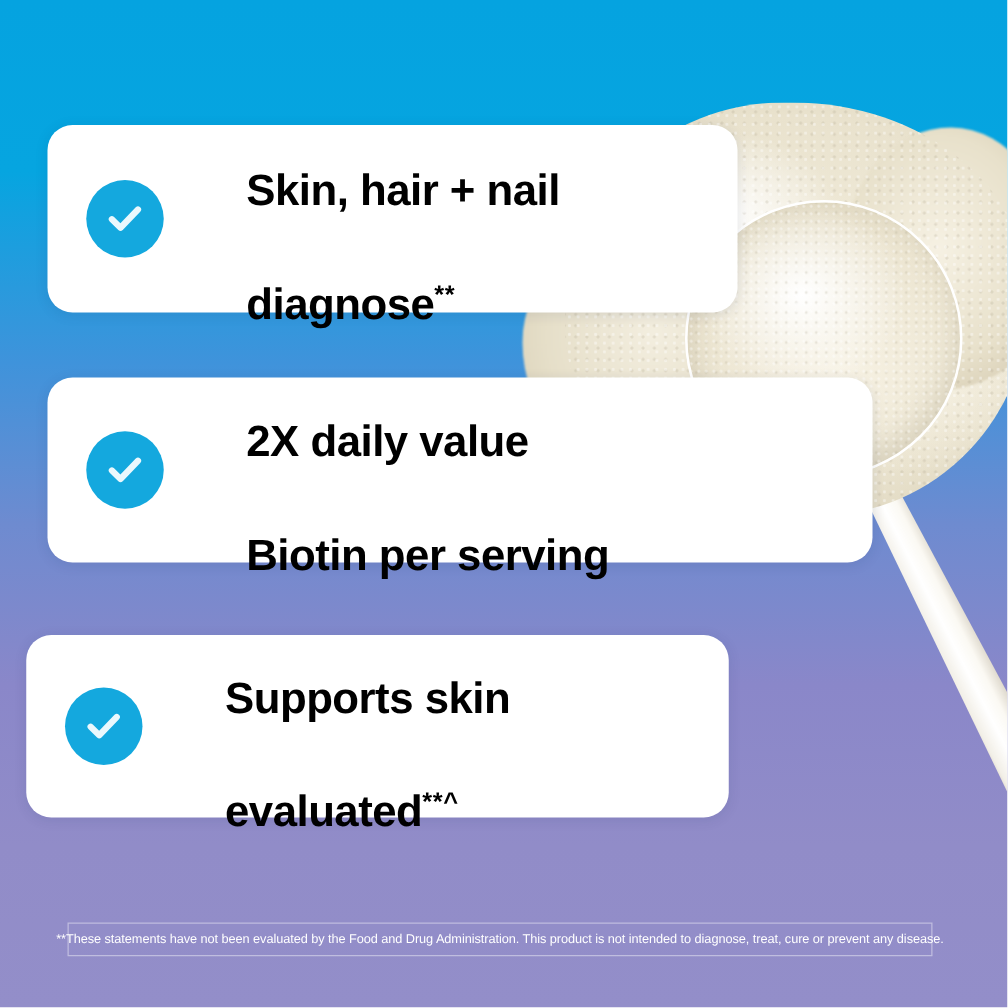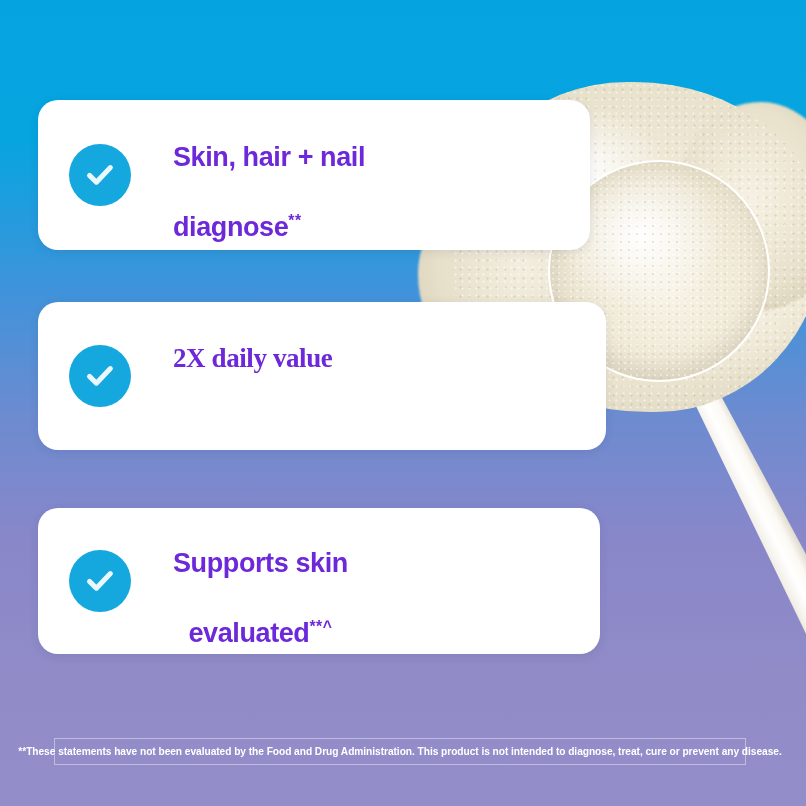--- a/index.html
+++ b/index.html
@@ -128,40 +128,40 @@
   
   .card {
     position: absolute;
     display: flex;
     align-items: center;
     background: #ffffff;
     border-radius: 20px;
     box-shadow: 0 2px 10px rgba(20,40,90,.10);
   }
   .card-1 { left: 38px; top: 100px;  width: 552px; height: 150px; }
-  .card-2 { left: 38px; top: 302px;  width: 568px; height: 148px; font-family: Liberation Serif, serif; }
-  .card-3 { left: 38px; top: 508px;  width: 562px; height: 146px; text-align: center; }
+  .card-2 { left: 38px; top: 302px;  width: 660px; height: 148px; }
+  .card-3 { left: 21px; top: 508px;  width: 562px; height: 146px; }
 
   .check-icon {
     flex: 0 0 auto;
     width: 62px;
     height: 62px;
     margin-left: 31px;
     border-radius: 50%;
     background: #14a8de;
     display: flex;
     align-items: center;
     justify-content: center;
   }
   .check-icon svg { display: block; }
 
   .card-text {
-    margin-left: 42px;
-    color: #6d28d9;
-    font-size: 27px;
+    margin-left: 66px;
+    color: #000000;
+    font-size: 35px;
     font-weight: 700;
     line-height: 1.30;
     letter-spacing: -0.4px;
     white-space: pre-line;
   }
   .card-text sup {
     font-size: 0.58em;
     vertical-align: super;
     line-height: 0;
     letter-spacing: 0.5px;
@@ -173,21 +173,21 @@
     left: 54px;
     top: 738px;
     width: 692px;
     height: 27px;
     display: flex;
     align-items: center;
     justify-content: center;
     border: 1px solid rgba(255,255,255,.42);
     color: #ffffff;
     font-size: 10.2px;
-    font-weight: 700;
+    font-weight: 400;
     letter-spacing: -0.05px;
     white-space: nowrap;
   }
 </style>
 </head>
 <body>
 
 <div id="stage">
 
   <div class="photo-layer">
@@ -211,21 +211,21 @@
   </div>
 
   <div class="card card-2">
     <span class="check-icon">
       <svg width="34" height="34" viewBox="0 0 34 34" aria-hidden="true">
         <path d="M6.5 17.4 L13.4 24.2 L27.4 9.6" fill="none" stroke="#eaf8fd" stroke-width="5" stroke-linecap="round" stroke-linejoin="round"></path>
       </svg>
     </span>
     <div class="card-text">
       <span>2X daily value</span><br>
-      <sup></sup>
+      <span>Biotin per serving</span><sup></sup>
     </div>
   </div>
 
   <div class="card card-3">
     <span class="check-icon">
       <svg width="34" height="34" viewBox="0 0 34 34" aria-hidden="true">
         <path d="M6.5 17.4 L13.4 24.2 L27.4 9.6" fill="none" stroke="#eaf8fd" stroke-width="5" stroke-linecap="round" stroke-linejoin="round"></path>
       </svg>
     </span>
     <div class="card-text">

